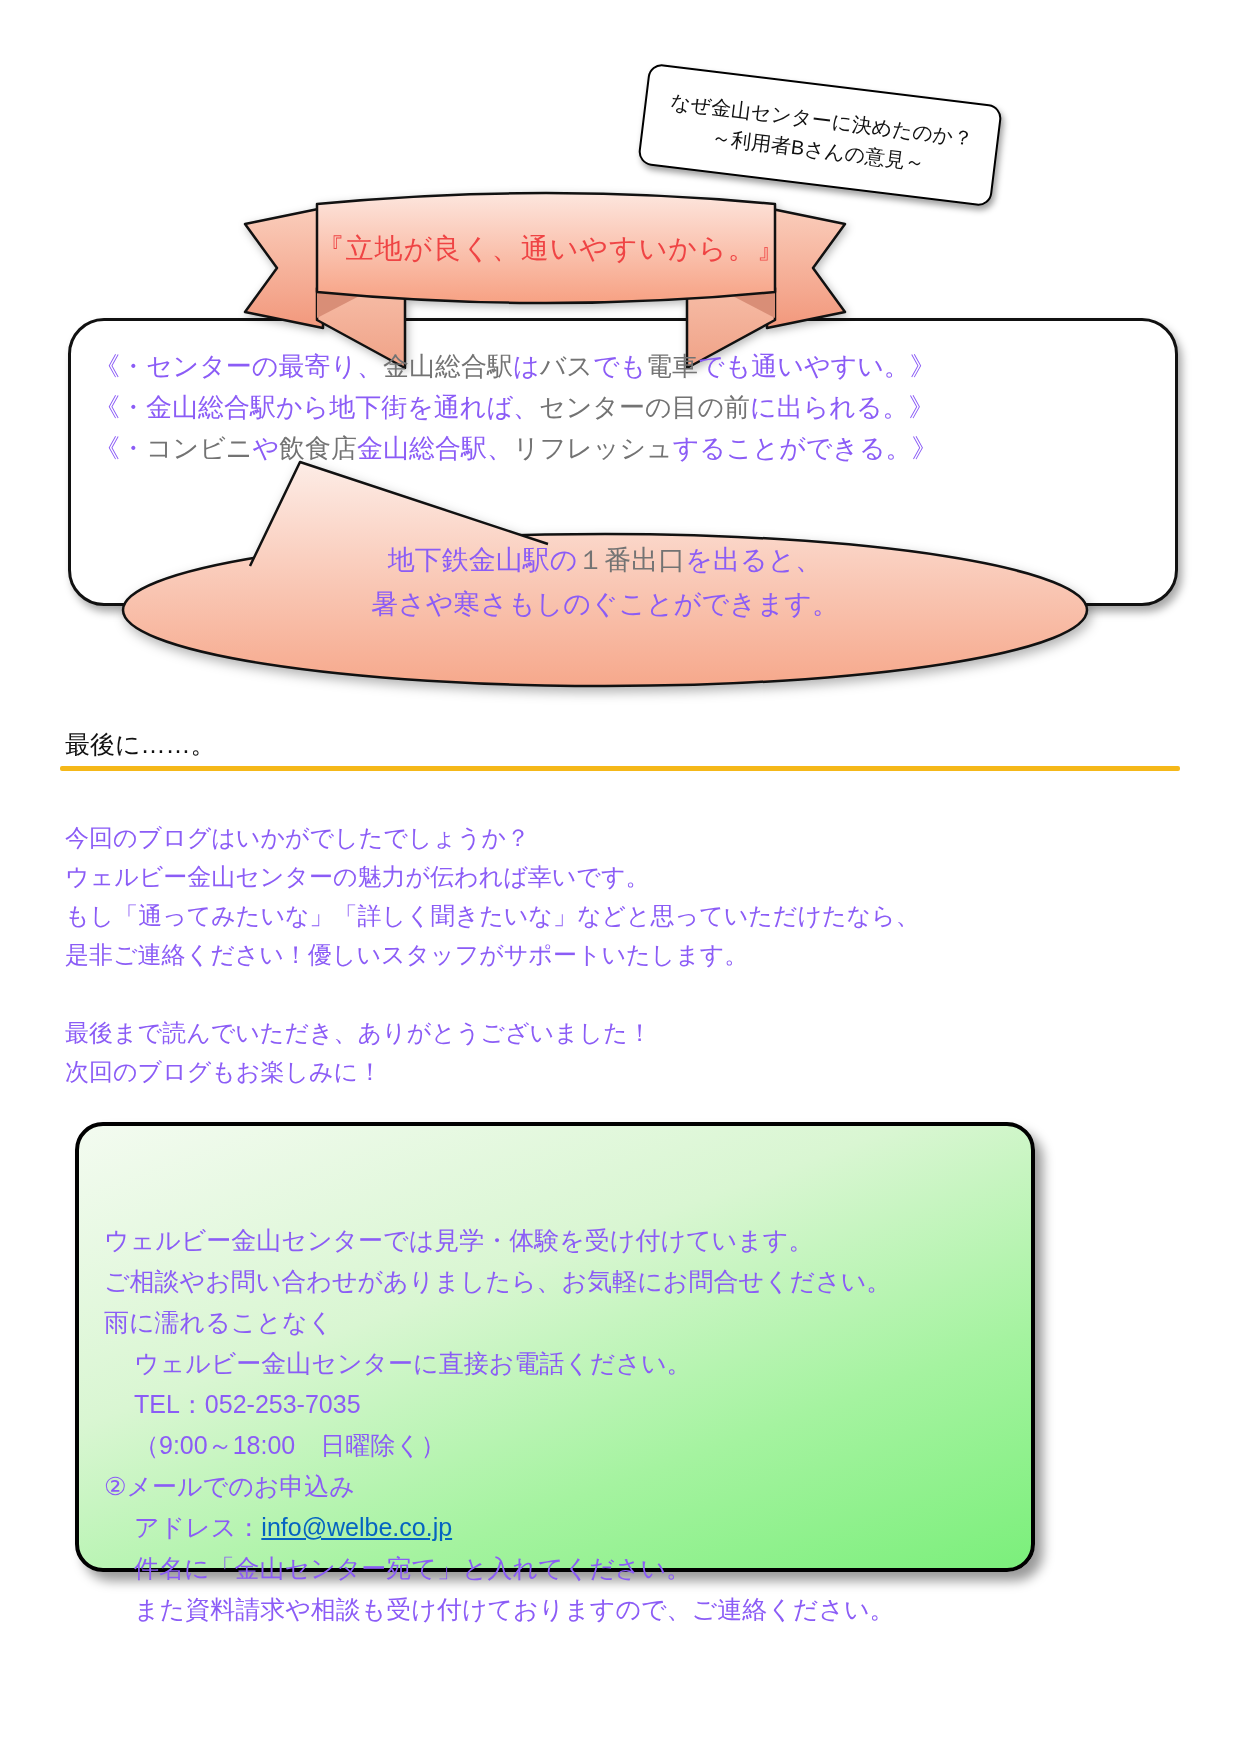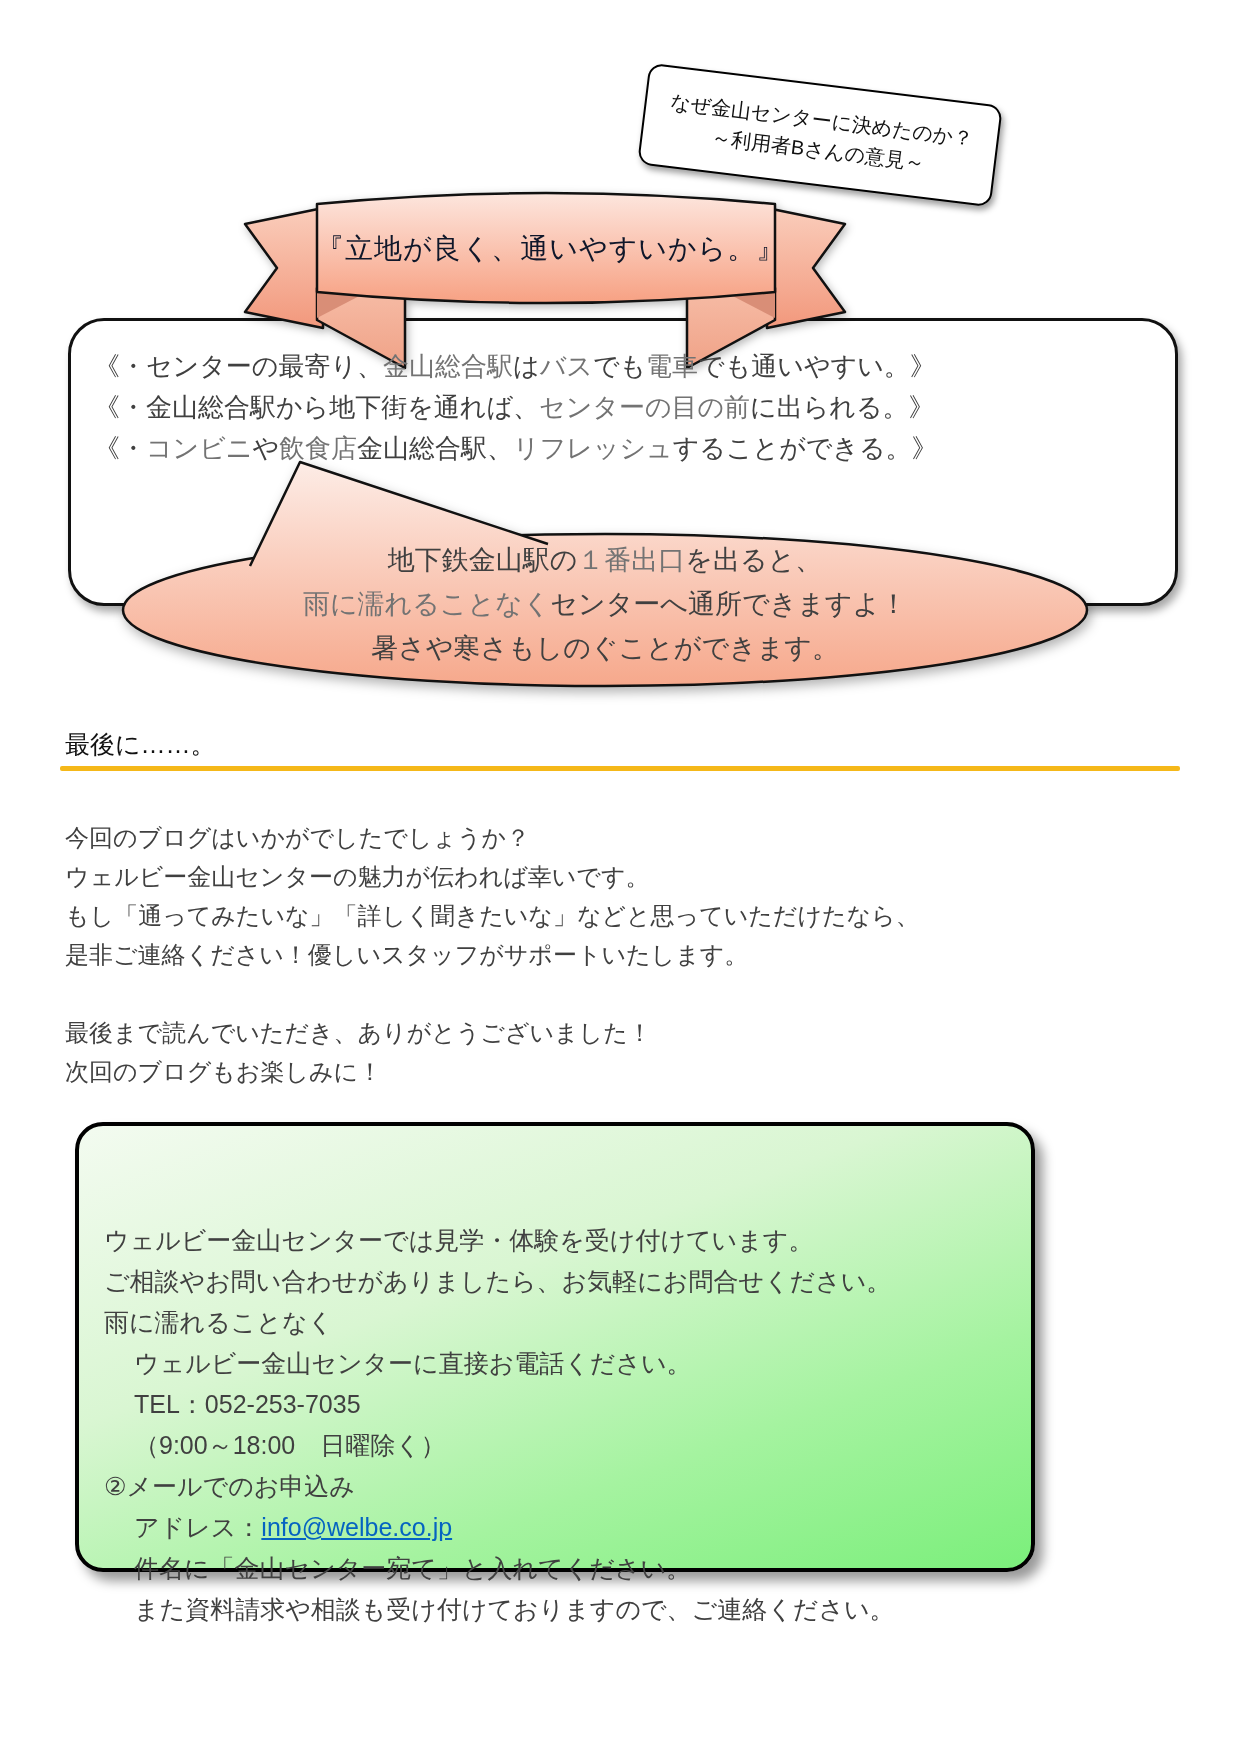--- a/index.html
+++ b/index.html
@@ -21,22 +21,22 @@
     background:#fff;border:3px solid #111;border-radius:36px;
     box-shadow:4px 6px 9px rgba(0,0,0,.35);
   }
   .points-text{
     position:absolute;left:94px;top:346px;width:1060px;
     font-size:26px;line-height:41px;
   }
   
   .ribbon-svg{position:absolute;left:55px;top:188px;filter:drop-shadow(2px 3px 4px rgba(0,0,0,.28));}
   .ribbon-label{
-    position:absolute;left:316px;top:230px;width:470px;
-    font-size:28px;font-weight:500;color:#0f172a;letter-spacing:1px;
+    position:absolute;left:316px;top:230px;width:470px;text-align:center;
+    font-size:28px;font-weight:500;color:#ef4444;letter-spacing:1px;
   }
   
   .bubble-svg{position:absolute;left:110px;top:448px;filter:drop-shadow(3px 5px 6px rgba(0,0,0,.3));}
   .bubble-text{
     position:absolute;left:260px;top:538px;width:690px;text-align:center;
     font-size:27px;line-height:44px;
   }
   
   .closing-heading{position:absolute;left:65px;top:728px;font-size:25px;}
   .gold-rule{position:absolute;left:60px;top:766px;width:1120px;height:5px;background:#F5B819;border-radius:2px;}
@@ -45,21 +45,21 @@
   .contact-box{
     position:absolute;left:75px;top:1122px;width:952px;height:442px;
     border:4px solid #000;border-radius:28px;
     background:linear-gradient(160deg,#f3fbf0 0%,#d9f6d2 38%,#a5f3a0 70%,#7bef7b 100%);
     box-shadow:8px 9px 12px rgba(0,0,0,.4);
   }
   .contact-text{position:absolute;left:104px;top:1220px;width:900px;font-size:25px;line-height:41px;}
   
   .tline{white-space:nowrap;}
   .contact-text .tline.ind{padding-left:30px;}
-  .seg-black{color:#404040;}
+  .seg-black{color:#8b5cf6;}
   .seg-purple{color:#737373;}
   .seg-link{color:#0563C1;text-decoration:underline;cursor:pointer;}
 </style>
 </head>
 <body>
 
 <div class="points-box"></div>
 
 <svg class="ribbon-svg" width="840" height="190" viewBox="0 0 840 190">
   <defs>
@@ -103,21 +103,20 @@
       <stop offset="0" stop-color="#FDEDE7"></stop>
         <stop offset="1" stop-color="#F6A78A"></stop>
     </linearGradient>
   </defs>
   <ellipse cx="495" cy="162" rx="482" ry="76" fill="url(#bubbleGrad)" stroke="#111" stroke-width="2.5"></ellipse>
   <polygon points="140,118 190,14 438,96" fill="url(#bubbleGrad)"></polygon>
   <path d="M140,118 L190,14 L438,96" fill="none" stroke="#111" stroke-width="2.5" stroke-linejoin="round"></path>
 </svg>
 <div class="bubble-text">
     <div class="tline"><span class="seg-black">地下鉄金山駅の</span><span class="seg-purple">１番出口</span><span class="seg-black">を出ると、</span></div>
-    <div class="tline"><span class="seg-purple">雨に濡れることなく</span><span class="seg-black">センターへ通所できますよ！</span></div>
     <div class="tline"><span class="seg-black">暑さや寒さもしのぐことができます。</span></div>
   </div>
 
 <div class="closing-heading">最後に……。</div>
 <div class="gold-rule"></div>
 <div class="closing-paras">
     <div class="tline"><span class="seg-black">今回のブログはいかがでしたでしょうか？</span></div>
     <div class="tline"><span class="seg-black">ウェルビー金山センターの魅力が伝われば幸いです。</span></div>
     <div class="tline"><span class="seg-black">もし「通ってみたいな」「詳しく聞きたいな」などと思っていただけたなら、</span></div>
     <div class="tline"><span class="seg-black">是非ご連絡ください！優しいスタッフがサポートいたします。</span></div>

